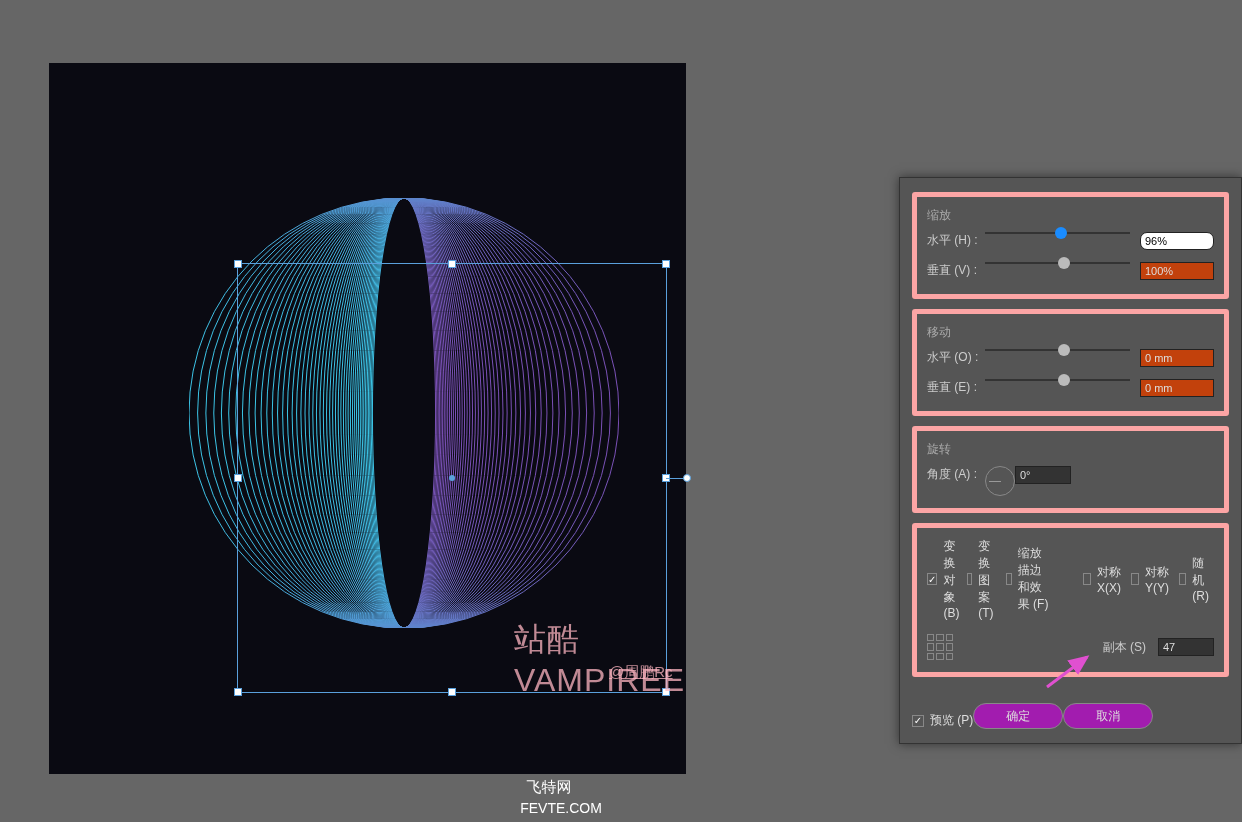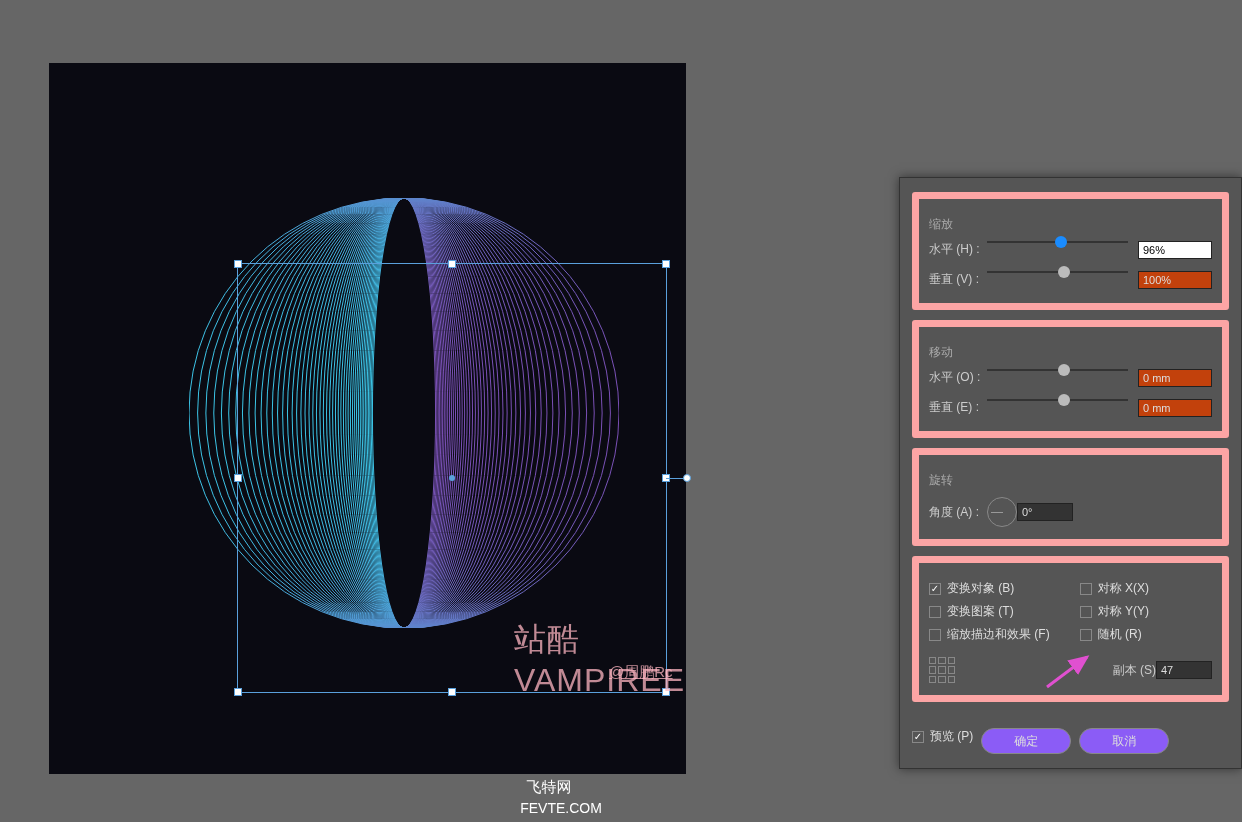--- a/index.html
+++ b/index.html
@@ -141,23 +141,23 @@
   background: #fff;
   color: #333;
   padding: 8px 12px;
   font-size: 12px;
 }
 .dialog-body {
   padding: 14px 12px 10px 12px;
 }
 
 .section {
-  border: 7px solid #fca5a5;
+  border: 5px solid #fca5a5;
   border-radius: 3px;
-  padding: 17px 10px 12px 10px;
+  padding: 10px 10px 12px 10px;
   margin-bottom: 10px;
   position: relative;
 }
 .section-title {
   color: #aaa;
   font-size: 12px;
   margin-bottom: 8px;
 }
 
 .row {
@@ -196,26 +196,27 @@
   height: 18px;
   background: #c2410c;
   border: 1px solid #222;
   color: #ddd;
   font-size: 11px;
   padding: 0 4px;
 }
 .num-input.hl {
   background: #fff;
   color: #000;
+  border-radius: 7px;
 }
 
 
 .angle-row {
   display: flex;
-  align-items: center;
+  align-items: flex-start;
 }
 .angle-knob {
   width: 30px;
   height: 30px;
   border: 1px solid #888;
   border-radius: 50%;
   position: relative;
 }
 .angle-knob::after {
   content: '';
@@ -236,21 +237,20 @@
   padding: 0 4px;
 }
 
 
 .opts {
   display: flex;
   gap: 30px;
 }
 .opts-col {
   display: flex;
-  flex-direction: column;
   gap: 6px;
 }
 .chk-row {
   display: flex;
   align-items: center;
   gap: 6px;
   font-size: 12px;
   color: #ddd;
 }
 .chkbox {
@@ -263,20 +263,21 @@
   justify-content: center;
   font-size: 10px;
   color: #fff;
 }
 .chkbox.checked::after { content: '✓'; }
 
 .options-footer {
   display: flex;
   align-items: center;
   margin-top: 14px;
+  gap: 12px;
 }
 .anchor-grid {
   width: 26px;
   height: 26px;
   display: grid;
   grid-template-columns: repeat(3, 1fr);
   grid-template-rows: repeat(3, 1fr);
   gap: 2px;
 }
 .anchor-cell {
@@ -293,30 +294,30 @@
   height: 18px;
   background: #333;
   border: 1px solid #222;
   color: #ddd;
   font-size: 11px;
   padding: 0 4px;
 }
 
 .dlg-footer {
   display: flex;
-  align-items: flex-start;
+  align-items: flex-end;
   padding: 6px 12px 14px 12px;
-  gap: 8px;
+  gap: 0;
 }
 .btn {
   width: 90px;
   height: 26px;
   border: 1px solid #888;
   border-radius: 13px;
-  background: #8b5cf6;
+  background: #a21caf;
   color: #ddd;
   font-size: 12px;
   display: flex;
   align-items: center;
   justify-content: center;
   cursor: pointer;
 }
 .btn:first-of-type { margin-left: auto; }
 
 .arrow-annot {

